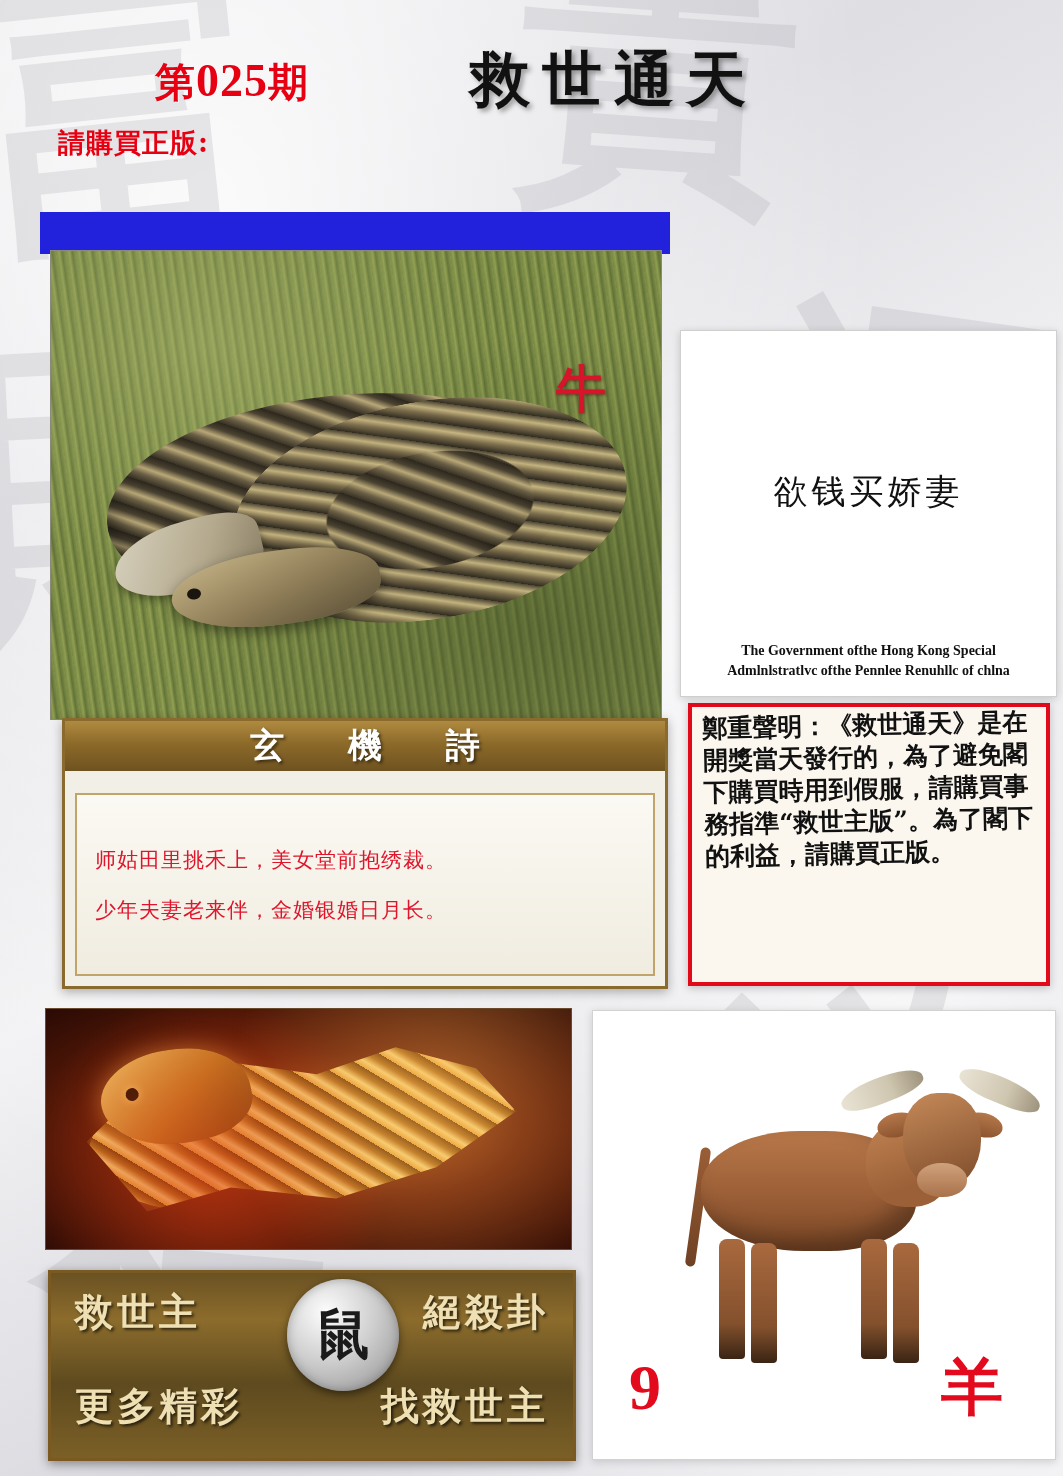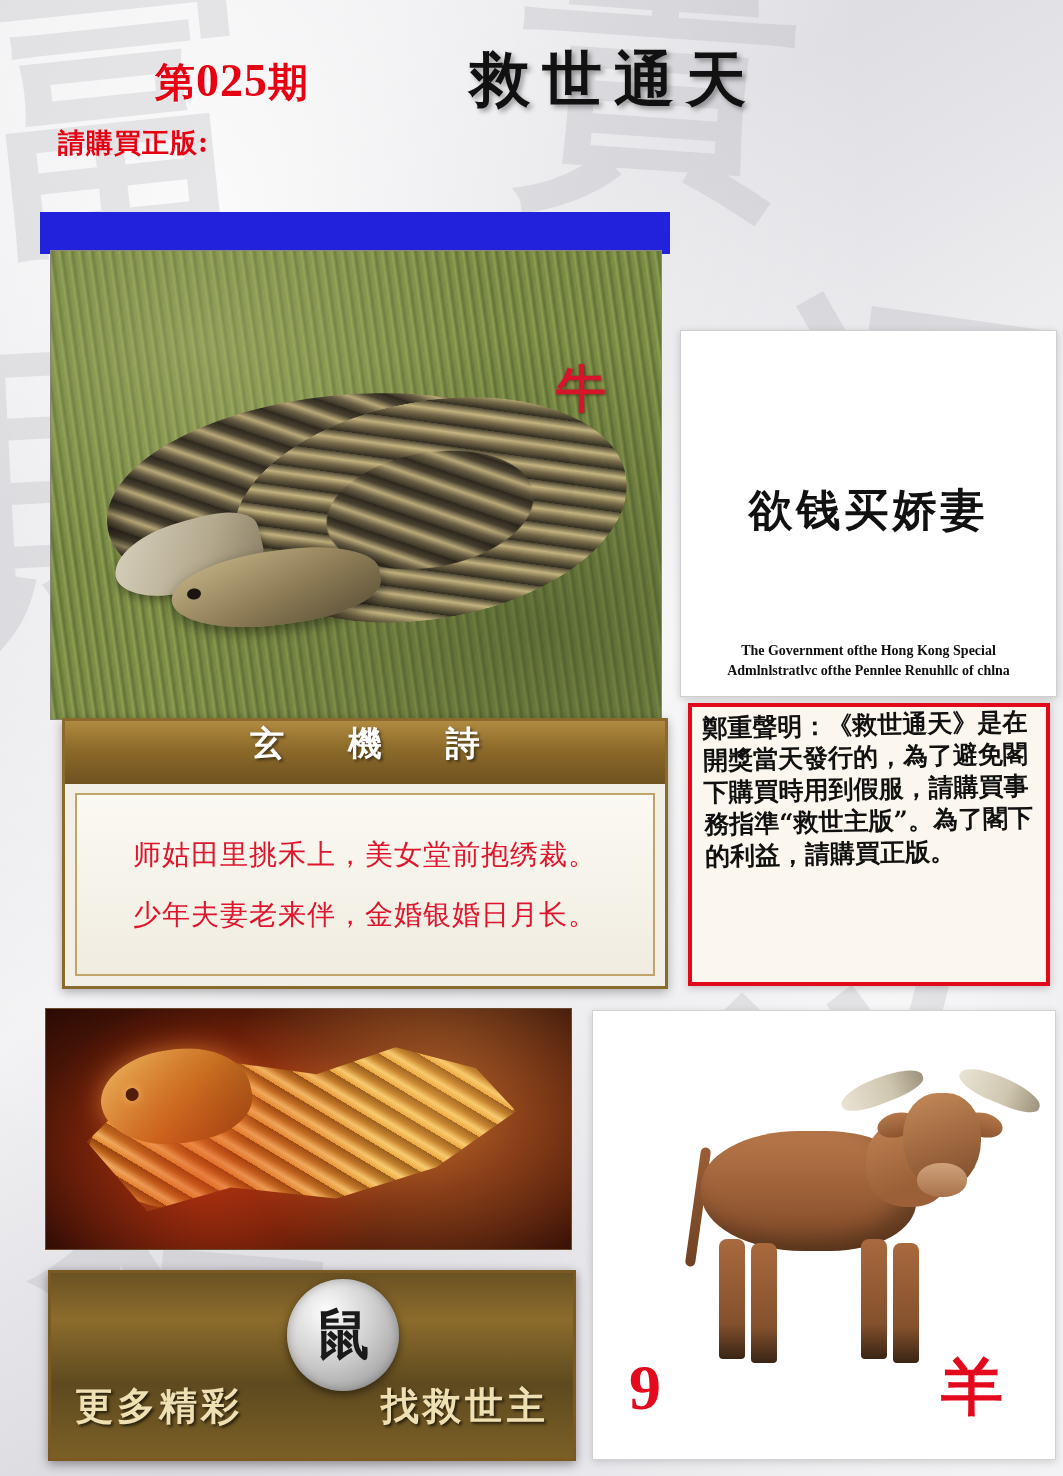--- a/index.html
+++ b/index.html
@@ -202,24 +202,24 @@
     position: absolute;
     left: 62px;
     top: 718px;
     width: 600px;
     height: 265px;
     border: 3px solid #8a6a2d;
     background: #f2efe6;
     box-shadow: 0 3px 10px rgba(0,0,0,0.3);
   }
   .riddle-head {
-    height: 63px;
+    height: 50px;
     background: linear-gradient(180deg, #b08a40 0%, #8c6a29 45%, #6e5220 100%);
     display: flex;
-    align-items: flex-start;
+    align-items: center;
     justify-content: center;
   }
   .riddle-head-text {
     font-family: "DejaVu Serif", serif;
     font-weight: bold;
     font-size: 34px;
     color: #ffffff;
     letter-spacing: 26px;
     text-indent: 26px;
     text-shadow: 2px 2px 3px rgba(0,0,0,0.5);
@@ -235,47 +235,46 @@
       linear-gradient(180deg, #fbf9f3 0%, #f0ece0 100%);
     display: flex;
     flex-direction: column;
     justify-content: center;
     gap: 22px;
     padding: 0 18px;
     box-sizing: border-box;
   }
   .riddle-line {
     font-family: "DejaVu Serif", serif;
-    font-size: 28px;
+    font-size: 21px;
     color: #e0152c;
     letter-spacing: 1px;
     white-space: nowrap;
-    text-align: center;
   }
 
   
   .notice-card {
     position: absolute;
     left: 680px;
     top: 330px;
     width: 375px;
     height: 365px;
     background: #ffffff;
     border: 1px solid #cfcfcf;
     box-shadow: 0 2px 8px rgba(0,0,0,0.18);
   }
   .notice-slogan {
     position: absolute;
     left: 0;
     right: 0;
-    top: 150px;
+    top: 138px;
     text-align: center;
     font-family: "DejaVu Serif", serif;
-    font-weight: bold;
-    font-size: 44px;
+    font-weight: normal;
+    font-size: 34px;
     color: #111;
     letter-spacing: 4px;
   }
   .notice-gov {
     position: absolute;
     left: 0;
     right: 0;
     top: 285px;
     text-align: center;
     font-family: "DejaVu Serif", serif;
@@ -597,20 +596,24 @@
     <div class="statement-text">鄭重聲明：《救世通天》是在開獎當天發行的，為了避免閣下購買時用到假服，請購買事務指準“救世主版”。為了閣下的利益，請購買正版。</div>
   </div>
 
   <div class="dragon">
     <div class="dragon-body"></div>
     <div class="dragon-head"></div>
     <div class="dragon-glow"></div>
   </div>
 
   <div class="plaque">
+    <div class="plaque-row plaque-row1">
+      <span class="plaque-text">救世主</span>
+      <span class="plaque-text">絕殺卦</span>
+    </div>
     <div class="plaque-coin">
       <span class="plaque-coin-text">鼠</span>
     </div>
     <div class="plaque-row plaque-row2">
       <span class="plaque-text">更多精彩</span>
       <span class="plaque-text">找救世主</span>
     </div>
   </div>
 
   <div class="ox-panel">

